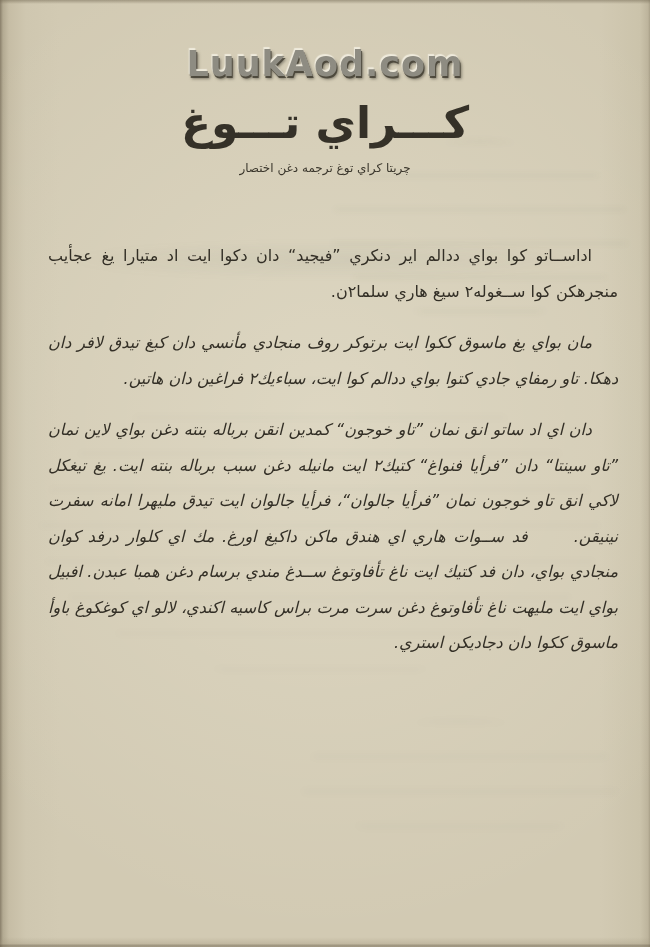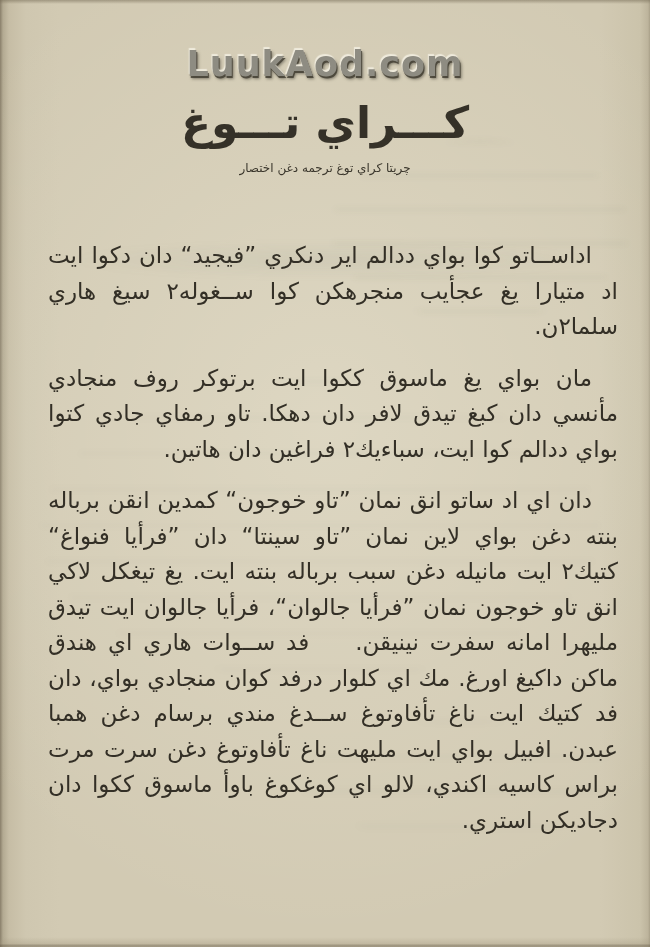--- a/index.html
+++ b/index.html
@@ -72,29 +72,29 @@
     direction: rtl;
     font-size: 12px;
     line-height: 28px;
     color: #3a362c;
   }
 
   .bodytext {
     direction: rtl;
     text-align: justify;
     margin: 56px 32px 0 48px;
-    font-size: 23px;
+    font-size: 16px;
     line-height: 35.5px;
     color: #332f26;
   }
   .bodytext p {
     margin: 0;
     text-indent: 26px;
   }
-  .bodytext p + p { margin-top: 16px; }
+  .bodytext p + p { margin-top: 16px; font-style: italic; }
   .sentence-gap { display: inline-block; width: 46px; }
 </style>
 </head>
 <body>
 
 <div class="page">
   <div class="edge-top"></div>
   <div class="edge-bottom"></div>
 
   <div class="smudge s1"></div>

